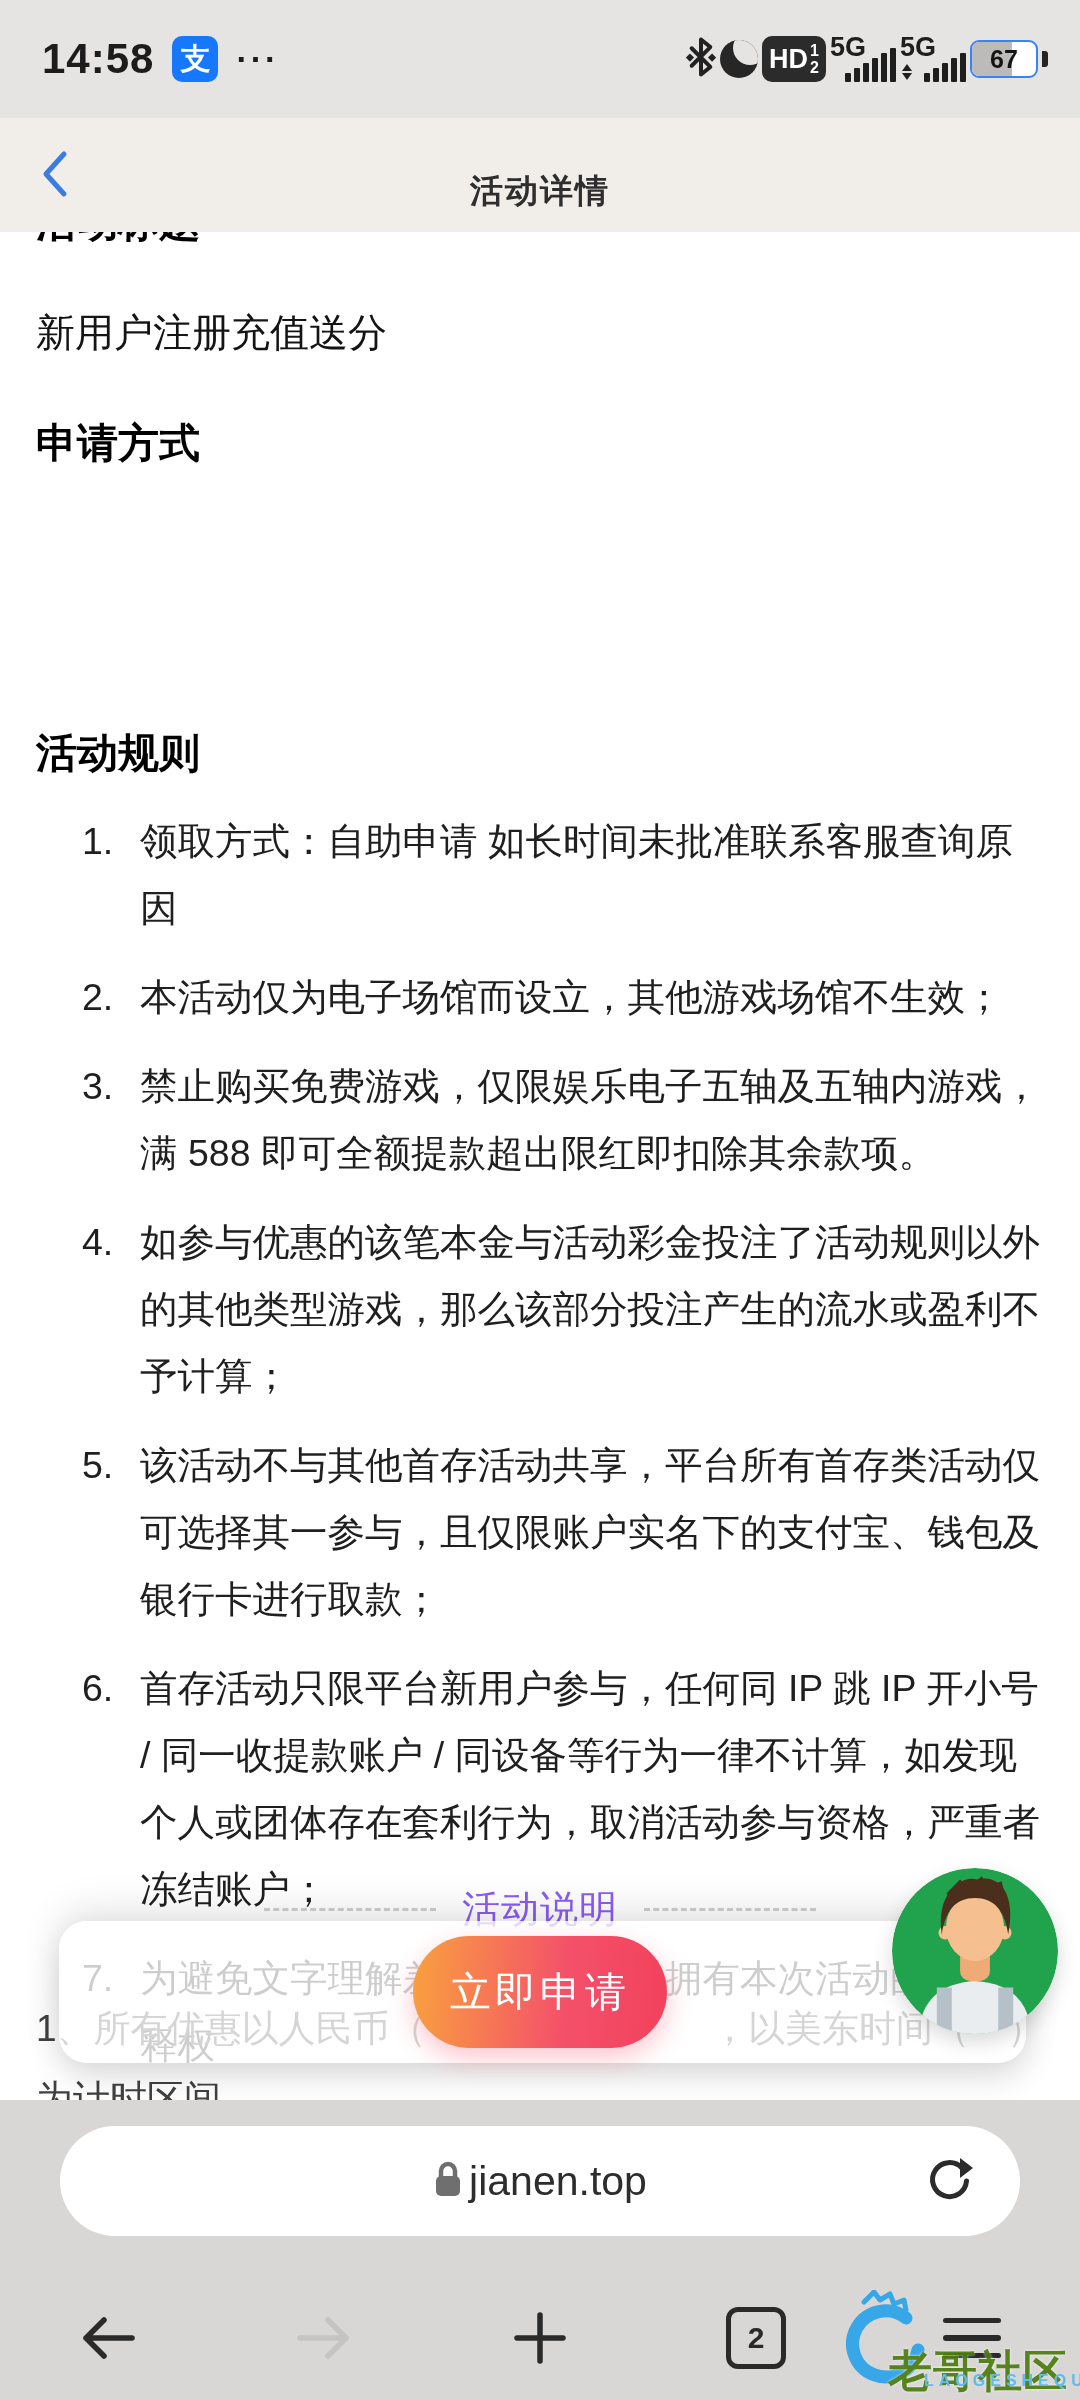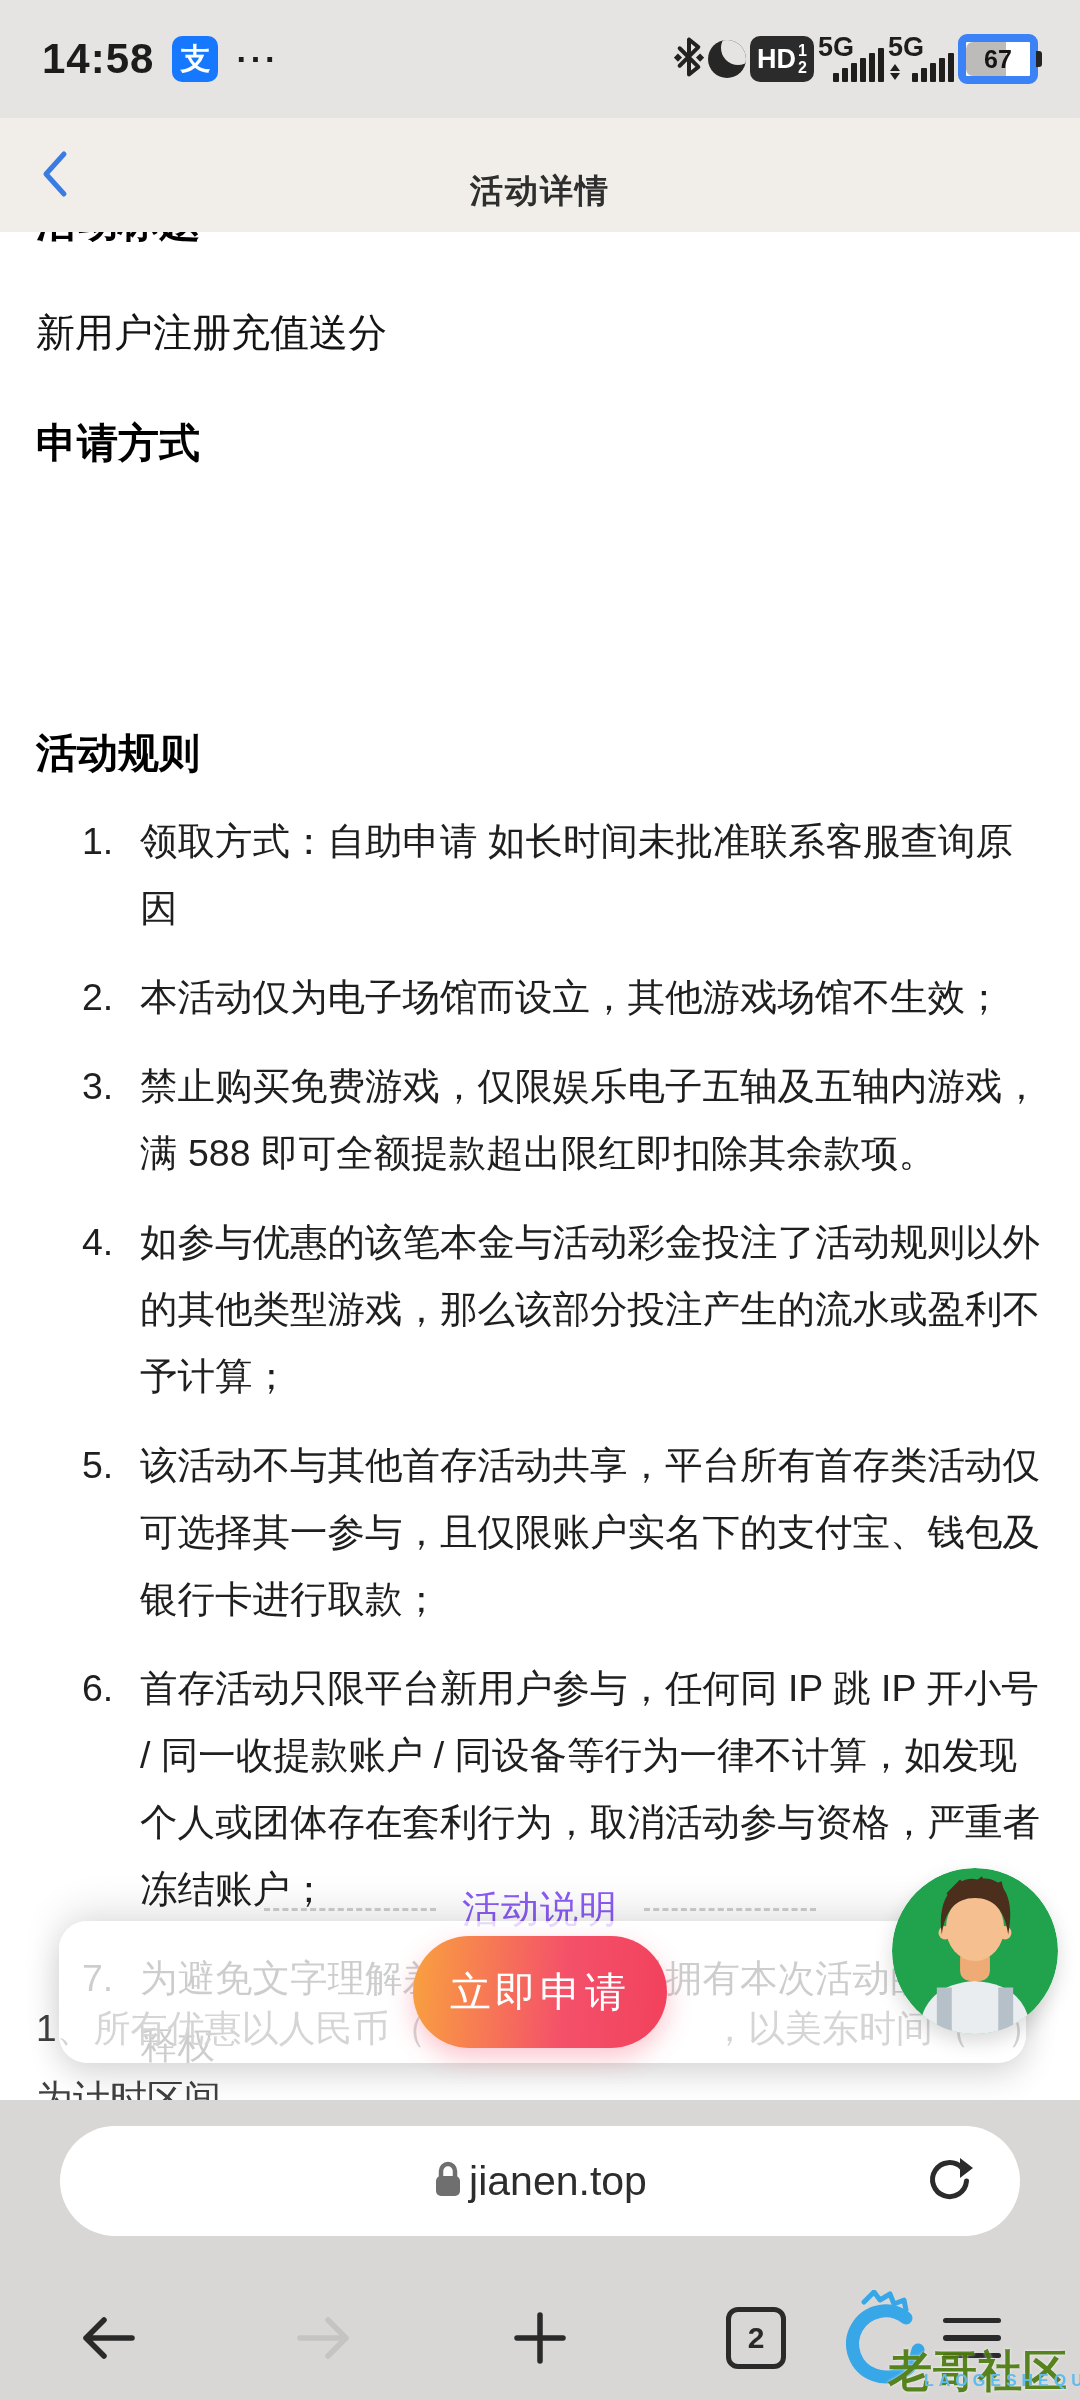--- a/index.html
+++ b/index.html
@@ -21,21 +21,21 @@
   .hd-badge .hd{color:#fff;font-size:27px;font-weight:800;}
   .hd-badge .sims{display:flex;flex-direction:column;line-height:17px;}
   .hd-badge .sims span{color:#fff;font-size:16px;font-weight:700;}
   .sig{position:relative;width:66px;height:50px;}
   .sig .lbl{position:absolute;top:-2px;left:0;font-size:27px;font-weight:700;color:#1e1e1e;}
   .sig .bars{position:absolute;bottom:2px;right:0;display:flex;align-items:flex-end;gap:3px;}
   .sig .bars i{display:block;width:6px;background:#1e1e1e;border-radius:1px;}
   .sig .updown{position:absolute;bottom:4px;left:2px;display:flex;flex-direction:column;gap:2px;}
   .tri-u{width:0;height:0;border-left:5px solid transparent;border-right:5px solid transparent;border-bottom:7px solid #1e1e1e;}
   .tri-d{width:0;height:0;border-left:5px solid transparent;border-right:5px solid transparent;border-top:7px solid #1e1e1e;}
-  .battery{position:relative;width:64px;height:34px;border:8px solid #3b82f6;border-radius:9px;
+  .battery{position:relative;width:64px;height:34px;border:2px solid #3b82f6;border-radius:9px;
            display:flex;align-items:center;justify-content:center;background:#fff;}
   .battery .fill{position:absolute;left:0;top:0;bottom:0;width:62%;background:#bdbbb9;border-radius:7px 0 0 7px;}
   .battery .pct{position:relative;font-size:25px;font-weight:600;color:#141414;}
   .battery:after{content:"";position:absolute;right:-12px;top:50%;transform:translateY(-50%);
                  width:6px;height:16px;background:#242424;border-radius:0 3px 3px 0;}
 
   
   .app-header{position:absolute;top:118px;left:0;width:1080px;height:114px;background:#f1eee9;
               display:flex;align-items:center;justify-content:center;box-shadow:0 1px 0 rgba(0,0,0,.05);}
   .hdr-title{font-size:33px;font-weight:600;color:#2e2e2e;letter-spacing:2px;margin-top:33px;}

